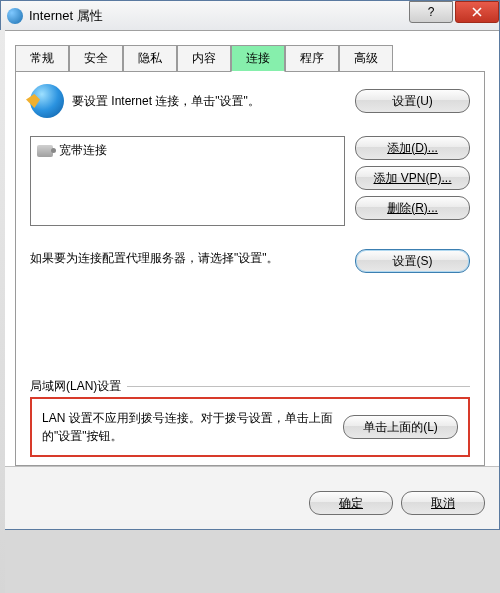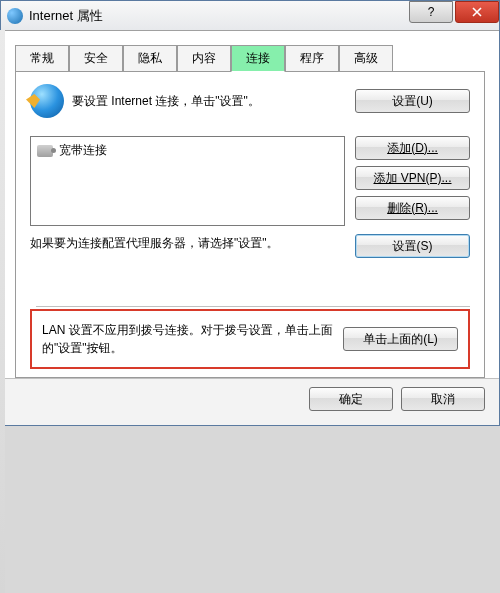--- a/index.html
+++ b/index.html
@@ -5,21 +5,21 @@
   * { box-sizing: border-box; }
   body {
     margin: 0;
     font-family: "Microsoft YaHei", "SimSun", Tahoma, sans-serif;
     font-size: 12px;
     background: #d8d8d8;
     color: #000;
   }
   .window {
     width: 500px;
-    height: 426px;
+    height: 530px;
     background: #fff;
     border: 1px solid #5a7aa0;
     display: flex;
     flex-direction: column;
     box-shadow: 0 0 4px rgba(0,0,0,0.2);
   }
   .titlebar {
     height: 30px;
     background: linear-gradient(to bottom, #f8f8f8 0%, #e7e9ec 100%);
     display: flex;
@@ -106,21 +106,21 @@
     background:#f0b030;
     clip-path: polygon(0 40%, 60% 0, 100% 40%, 60% 100%);
   }
   .instr { flex: 1; font-size: 12px; }
   .aerobtn {
     min-width: 115px;
     height: 24px;
     border: 1px solid #707070;
     background: linear-gradient(to bottom,#fdfdfd 0%,#ececec 45%,#dcdcdc 46%,#e8e8e8 100%);
     font-size: 12px;
-    border-radius: 3px;
+    border-radius: 11px;
     padding: 0 8px;
     cursor: default;
     font-family: inherit;
   }
   .aerobtn.default {
     border: 1px solid #3c7fb1;
     box-shadow: 0 0 0 1px #b0d8f0 inset;
   }
   .group-label {
     font-size: 12px;
@@ -130,21 +130,21 @@
   }
   .group-label .line {
     flex: 1;
     height: 1px;
     background: #c0c0c0;
     margin-left: 6px;
   }
   .dial-row {
     display: flex;
     gap: 10px;
-    margin-bottom: 8px;
+    margin-bottom: 23px;
   }
   .listbox {
     flex: 1;
     height: 90px;
     border: 1px solid #7a7a7a;
     background: #fff;
     padding: 4px 6px;
     overflow: auto;
   }
   .listitem {
@@ -185,25 +185,26 @@
   .lan-box .ltxt { flex:1; font-size:12px; line-height:1.5; }
   .lan-head {
     display:flex; align-items:center;
     font-size:12px;
     margin-bottom: 2px;
     margin-top: 30px;
   }
   .lan-head .line { flex:1; height:1px; background:#c0c0c0; margin-left:6px;}
   .footer {
     border-top: 1px solid #c0c0c0;
-    padding: 8px 14px 14px 0;
+    padding: 24px 14px 14px 0;
     display: flex;
     justify-content: flex-end;
     gap: 8px;
     background:#f3f3f3;
+    text-decoration:underline;
   }
   .footer .aerobtn { min-width: 84px; }
 
   .blurzone-left {
     position: absolute;
     left:0; top:30px; bottom:0; width:5px;
     background: linear-gradient(#eaeaea,#d6d6d6);
   }
 </style>
 </head>
@@ -259,20 +260,21 @@
           </div>
         </div>
         <div class="proxy-row">
           <div class="ptxt">如果要为连接配置代理服务器，请选择"设置"。</div>
           <button class="aerobtn default">设置(S)</button>
         </div>
       </div>
 
       <div class="lan-section">
         <div class="lan-head">
+          <span>局域网(LAN)设置</span>
           <span class="line"></span>
         </div>
         <div class="lan-box">
           <div class="ltxt">LAN 设置不应用到拨号连接。对于拨号设置，单击上面的"设置"按钮。</div>
           <button class="aerobtn">单击上面的(L)</button>
         </div>
       </div>
 
     </div>
   </div>

